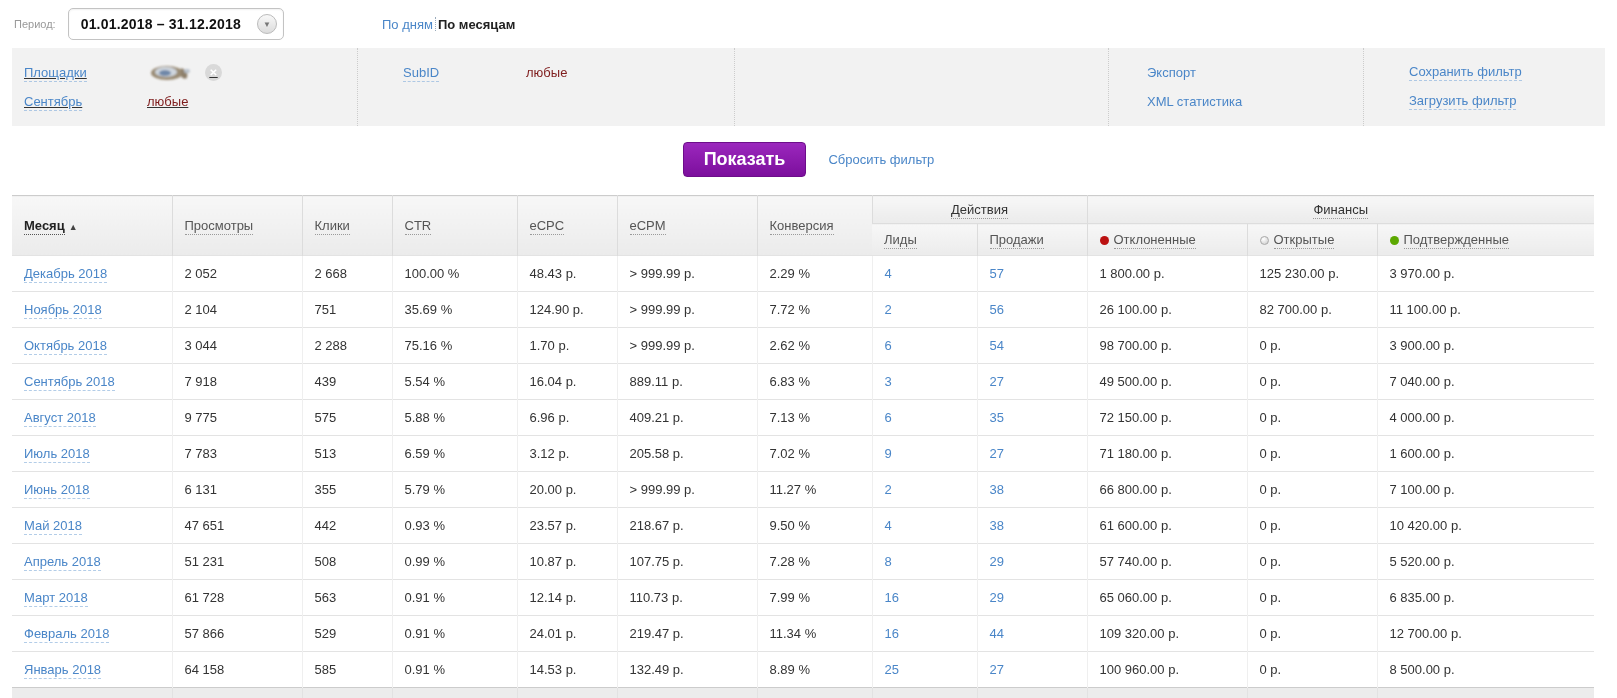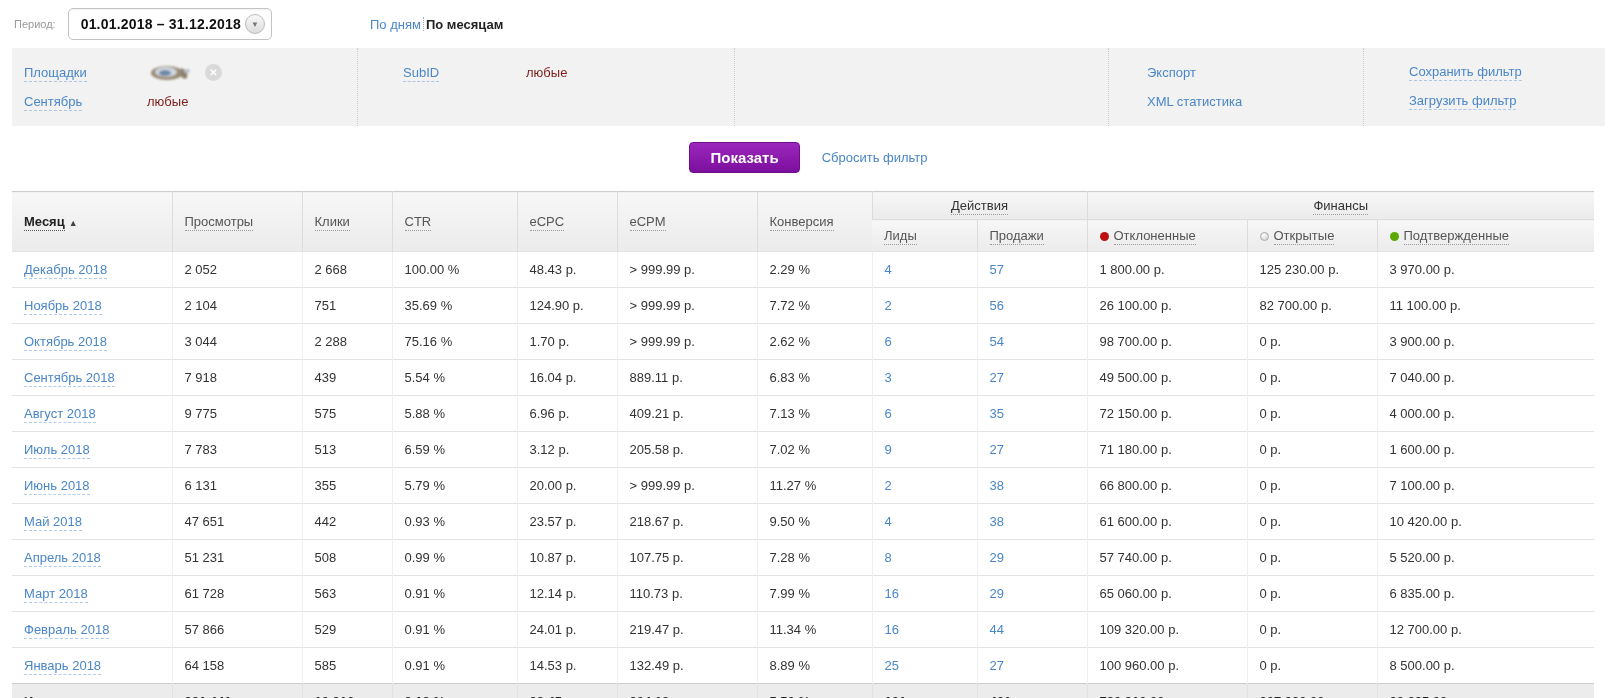--- a/index.html
+++ b/index.html
@@ -8,21 +8,21 @@
     font-family:"Liberation Sans", sans-serif;
     font-size:13px; color:#333;
     width:1617px; min-height:698px;
   }
   a { text-decoration:none; }
 
   
   .topbar { display:flex; align-items:center; padding:8px 14px 6px 14px; height:46px; }
   .period-label { color:#999; font-size:11px; margin-right:12px; }
   .period-control {
-    display:flex; align-items:center; gap:4px;
+    display:flex; align-items:center; gap:16px;
     background:#fff; border:1px solid #c3c3c3; border-radius:5px;
     padding:5px 6px 5px 12px; box-shadow:inset 0 1px 2px rgba(0,0,0,.06);
     cursor:pointer;
   }
   .period-value { font-weight:bold; font-size:14px; color:#111; letter-spacing:.2px; }
   .period-drop {
     width:20px; height:20px; border:1px solid #bbb; border-radius:10px;
     background:linear-gradient(#f8f8f8,#dcdcdc);
     display:flex; align-items:center; justify-content:center;
     font-size:8px; color:#777;
@@ -31,21 +31,21 @@
   .tab-link { color:#4a86c8; cursor:pointer; }
   .tab-sep { border-left:1px dotted #9ab; height:14px; }
   .tab-current { color:#222; font-weight:bold; }
 
   
   .filter-panel {
     margin:2px 12px 0 12px; background:#f2f2f2;
     display:flex; align-items:stretch; min-height:74px;
   }
   .fsec { padding:10px 0 10px 12px; }
-  .fsec-left { width:345px; }
+  .fsec-left { width:345px;text-decoration:underline; }
   .fsec-sub { width:377px; border-left:1px dotted #ccc; padding-left:45px; }
   .fsec-spacer { flex:1 1 auto; border-left:1px dotted #ccc; }
   .fsec-save { width:242px; border-left:1px dotted #ccc; padding-left:45px; }
   .fsec-export { width:255px; border-left:1px dotted #ccc; padding-left:38px; }
   .frow { display:flex; align-items:center; height:28px; }
   .flabel { width:123px; flex:0 0 123px; }
   .flink {
     color:#4a86c8; cursor:pointer;
     border-bottom:1px dashed #aec8e4; padding-bottom:1px;
   }
@@ -57,21 +57,21 @@
   .chip-close {
     width:17px; height:17px; border-radius:50%;
     background:#d9d9d9; color:#fff; font-size:10px; font-weight:bold;
     display:flex; align-items:center; justify-content:center; cursor:pointer;
   }
 
   
   .action-row { display:flex; align-items:center; justify-content:center; gap:22px; padding:16px 0 14px 0; }
   .show-button {
     background:linear-gradient(#9b27bd,#7c0f9d);
-    color:#fff; font-size:15px; font-weight:bold;
+    color:#fff; font-size:18px; font-weight:bold;
     border:1px solid #6d0d8a; border-radius:4px;
     padding:6px 20px; cursor:pointer;
     font-family:"Liberation Sans", sans-serif;
   }
   .reset-link { color:#4a86c8; cursor:pointer; }
 
   
   .stats-table {
     width:1582px; margin:4px 12px 0 12px;
     border-collapse:collapse; table-layout:fixed;

